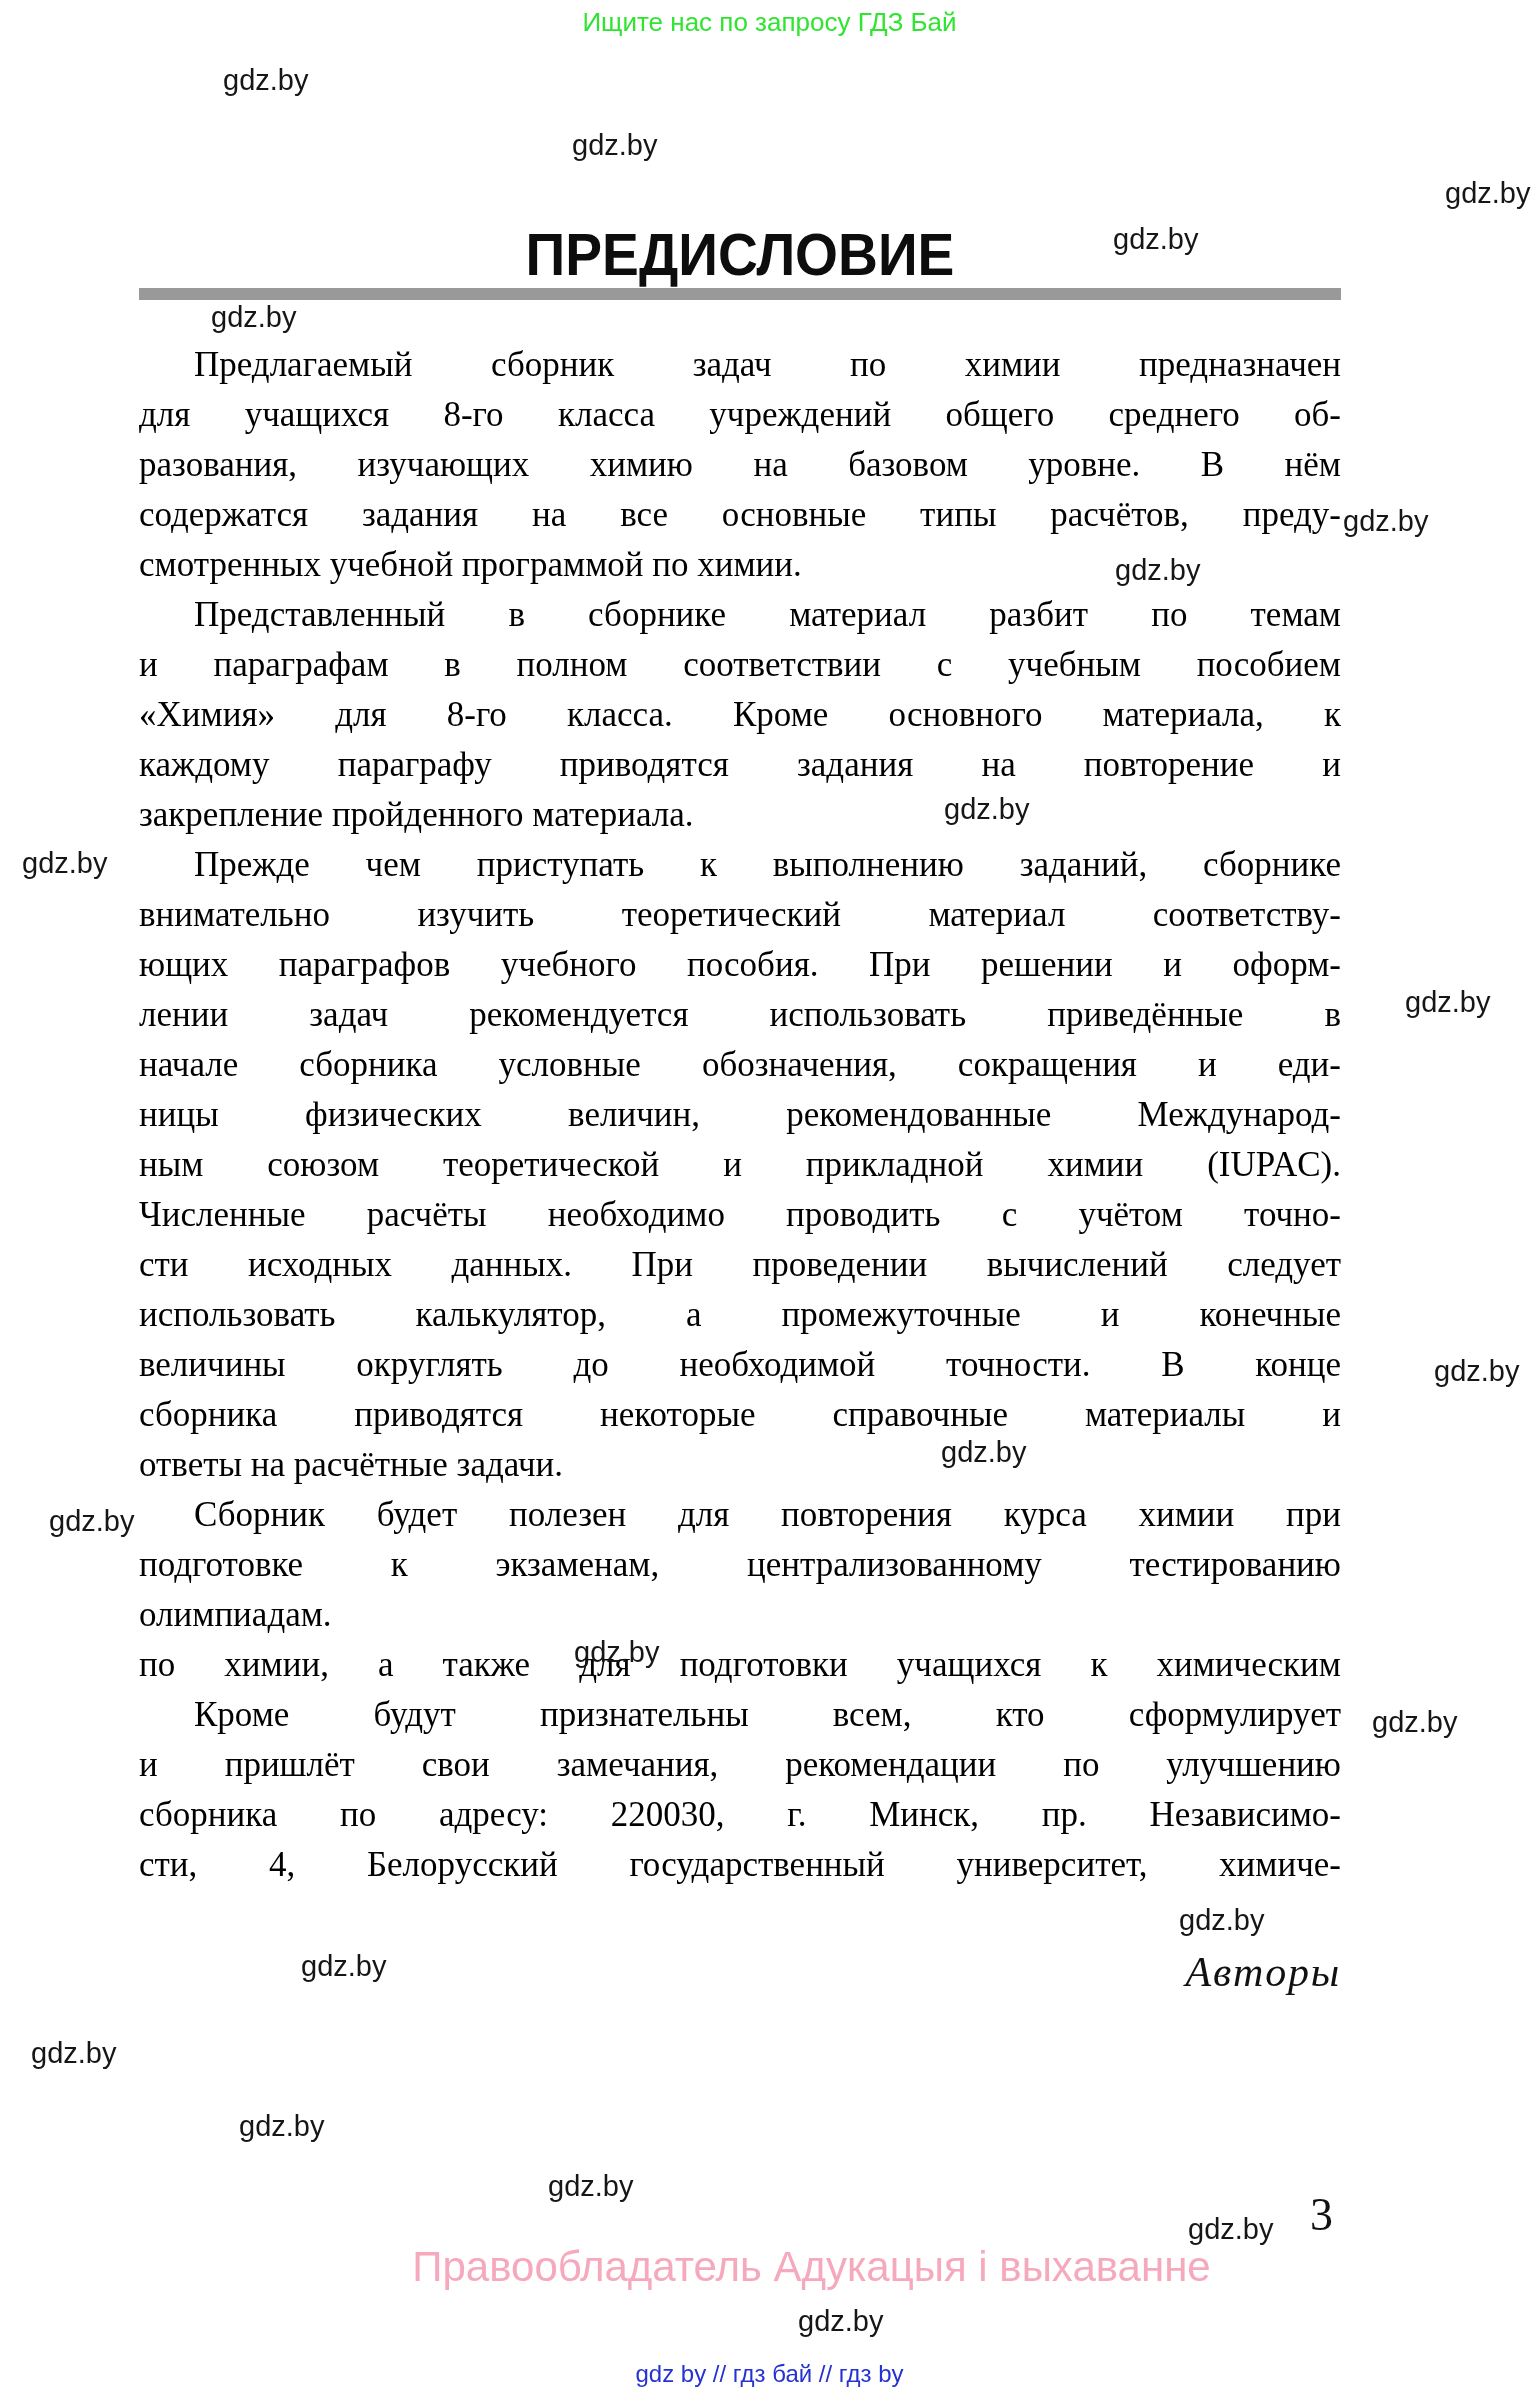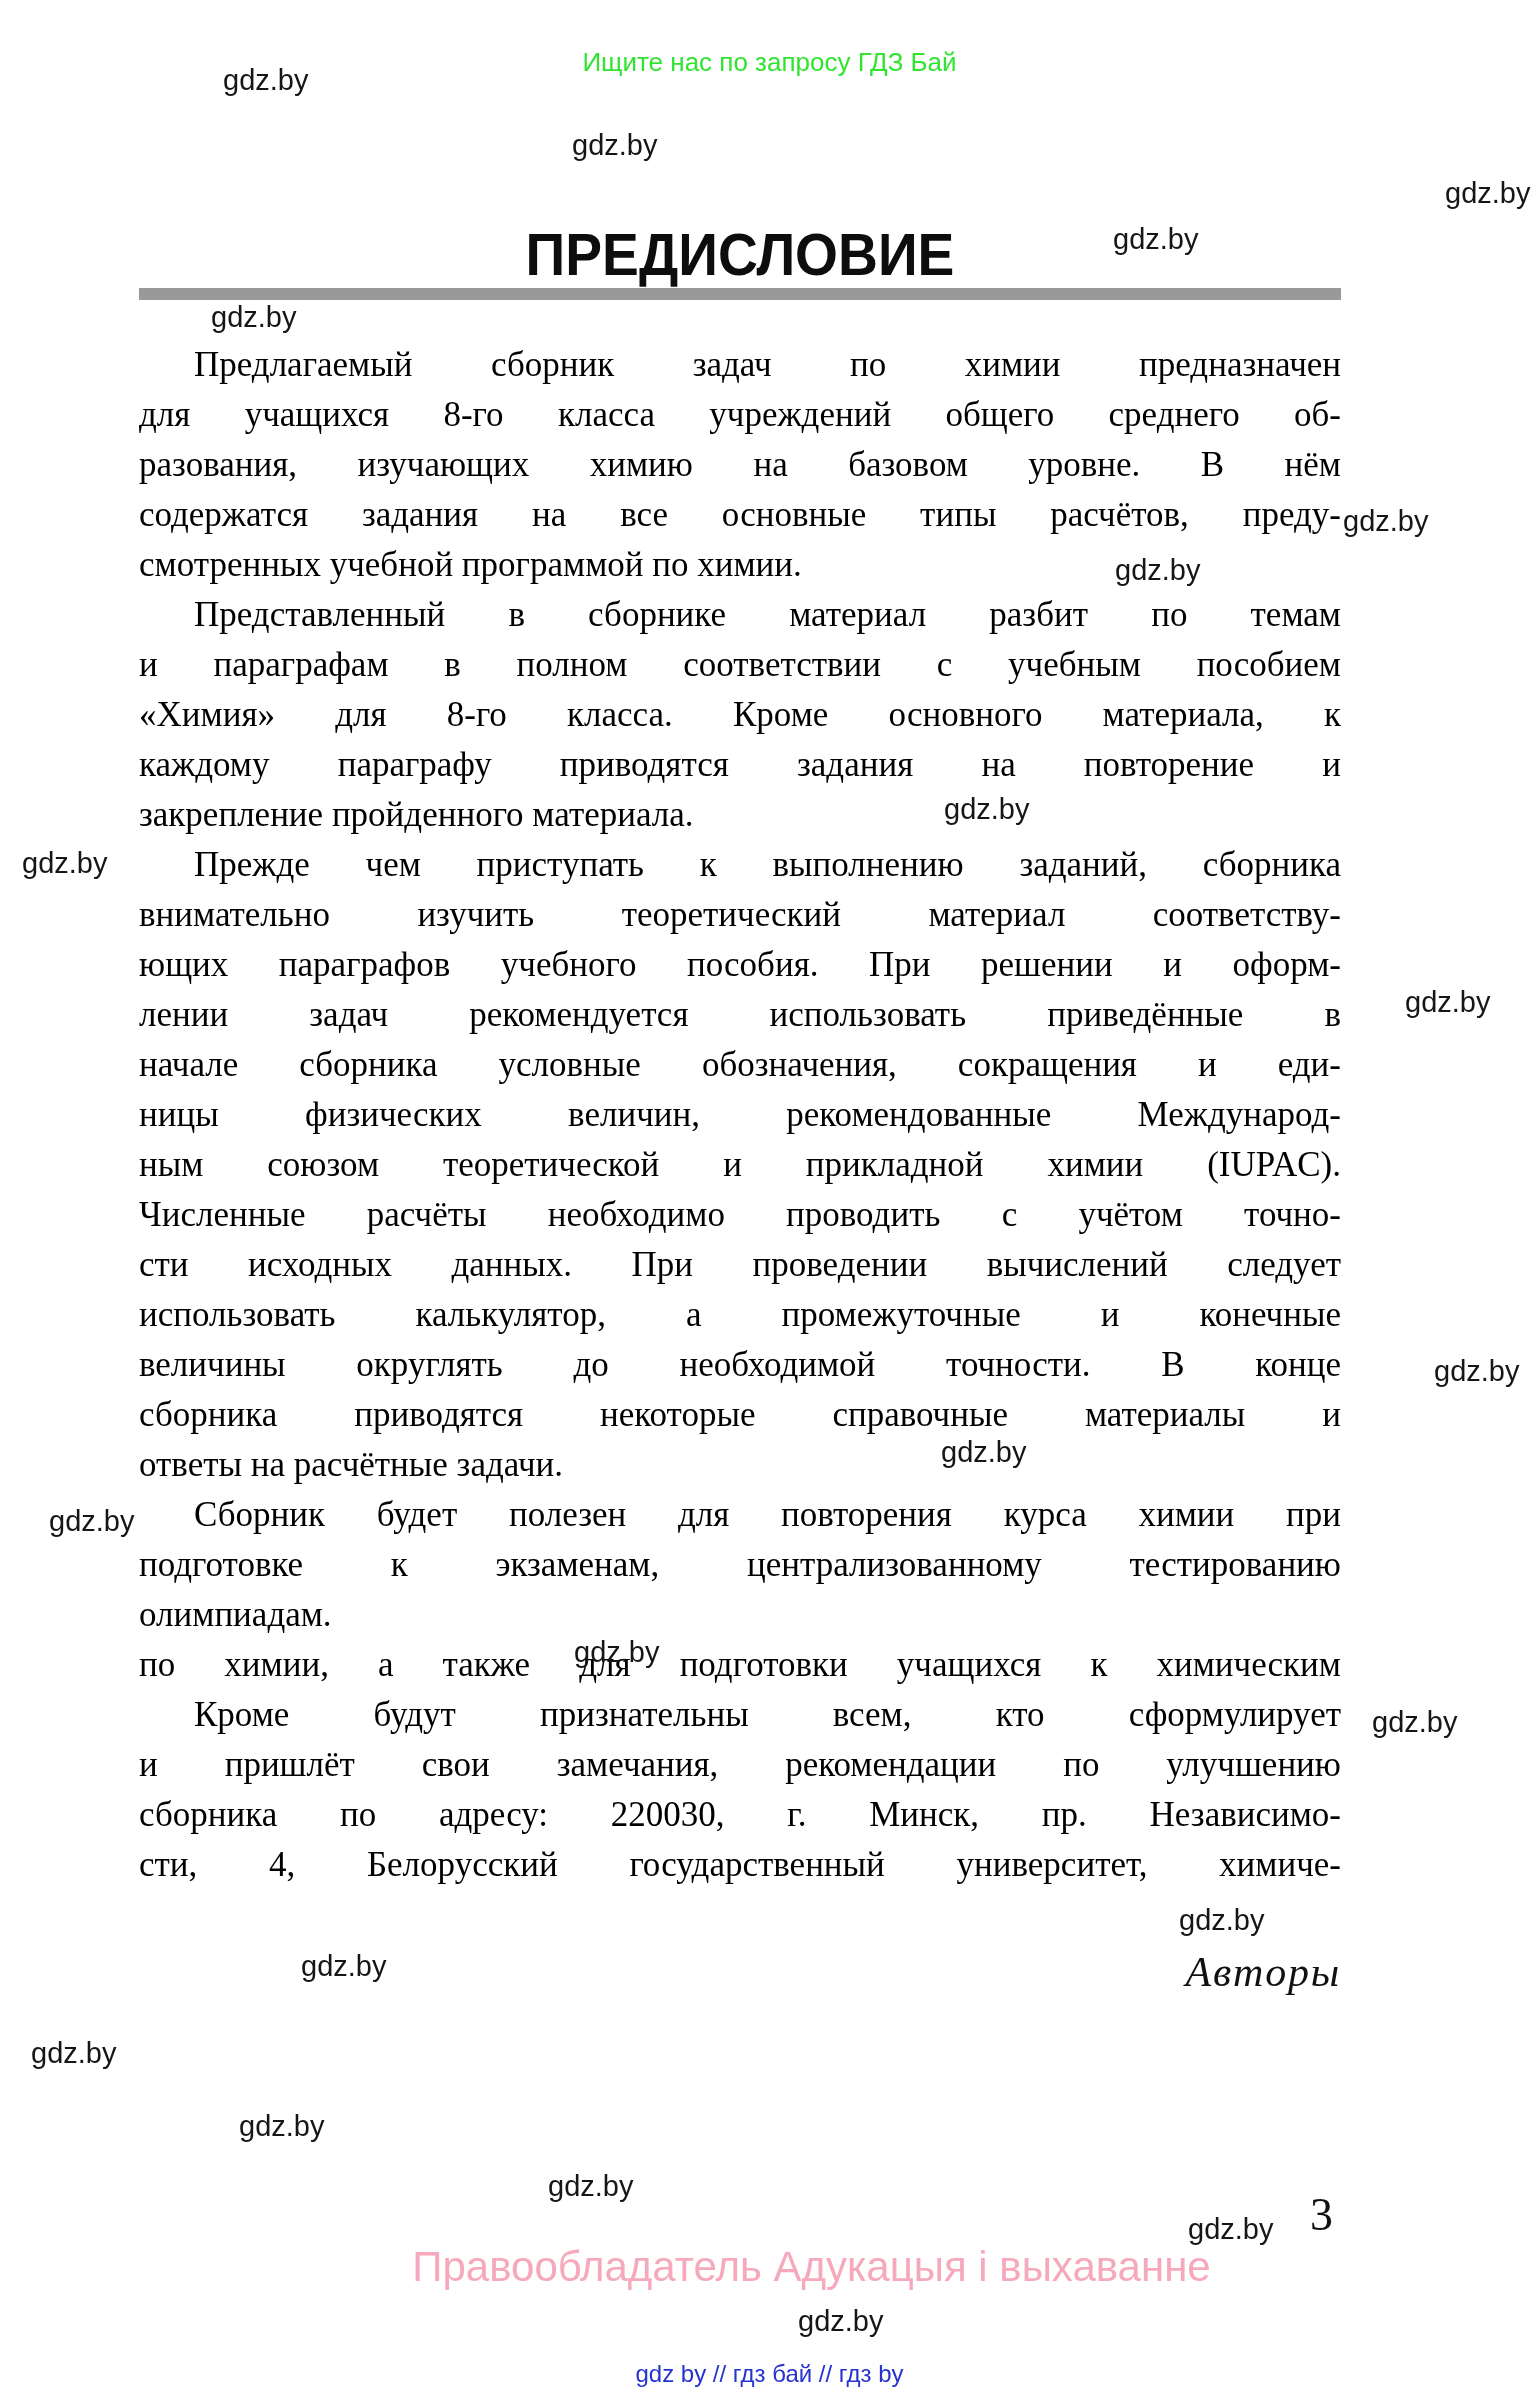--- a/index.html
+++ b/index.html
@@ -8,21 +8,20 @@
     width:1539px;height:2401px;
     background:#ffffff;
     overflow:hidden;
     font-family:"Liberation Serif", serif;
   }
   .promo-top{
     position:absolute;top:7px;left:0;width:100%;
     text-align:center;
     font-family:"Liberation Sans", sans-serif;
     font-size:26px;
-    margin-top:40px;
   }
   .page-title{
     position:absolute;top:220px;left:139px;width:1202px;
     text-align:center;
     font-family:"Liberation Sans", sans-serif;
     font-weight:bold;
     font-size:60px;
     letter-spacing:0px;
     color:#0d0d0d;
     transform:scaleX(0.92);
@@ -95,21 +94,21 @@
       <div class="para-line first">Предлагаемый сборник задач по химии предназначен</div>
       <div class="para-line">для учащихся 8-го класса учреждений общего среднего об-</div>
       <div class="para-line">разования, изучающих химию на базовом уровне. В нём</div>
       <div class="para-line">содержатся задания на все основные типы расчётов, преду-</div>
       <div class="para-line final">смотренных учебной программой по химии.</div>
       <div class="para-line first">Представленный в сборнике материал разбит по темам</div>
       <div class="para-line">и параграфам в полном соответствии с учебным пособием</div>
       <div class="para-line">«Химия» для 8-го класса. Кроме основного материала, к</div>
       <div class="para-line">каждому параграфу приводятся задания на повторение и</div>
       <div class="para-line final">закрепление пройденного материала.</div>
-      <div class="para-line first">Прежде чем приступать к выполнению заданий, сборника</div>
+      <div class="para-line first">Прежде чем приступать к выполнению заданий, сборнике</div>
       <div class="para-line">внимательно изучить теоретический материал соответству-</div>
       <div class="para-line">ющих параграфов учебного пособия. При решении и оформ-</div>
       <div class="para-line">лении задач рекомендуется использовать приведённые в</div>
       <div class="para-line">начале сборника условные обозначения, сокращения и еди-</div>
       <div class="para-line">ницы физических величин, рекомендованные Международ-</div>
       <div class="para-line">ным союзом теоретической и прикладной химии (IUPAC).</div>
       <div class="para-line">Численные расчёты необходимо проводить с учётом точно-</div>
       <div class="para-line">сти исходных данных. При проведении вычислений следует</div>
       <div class="para-line">использовать калькулятор, а промежуточные и конечные</div>
       <div class="para-line">величины округлять до необходимой точности. В конце</div>

